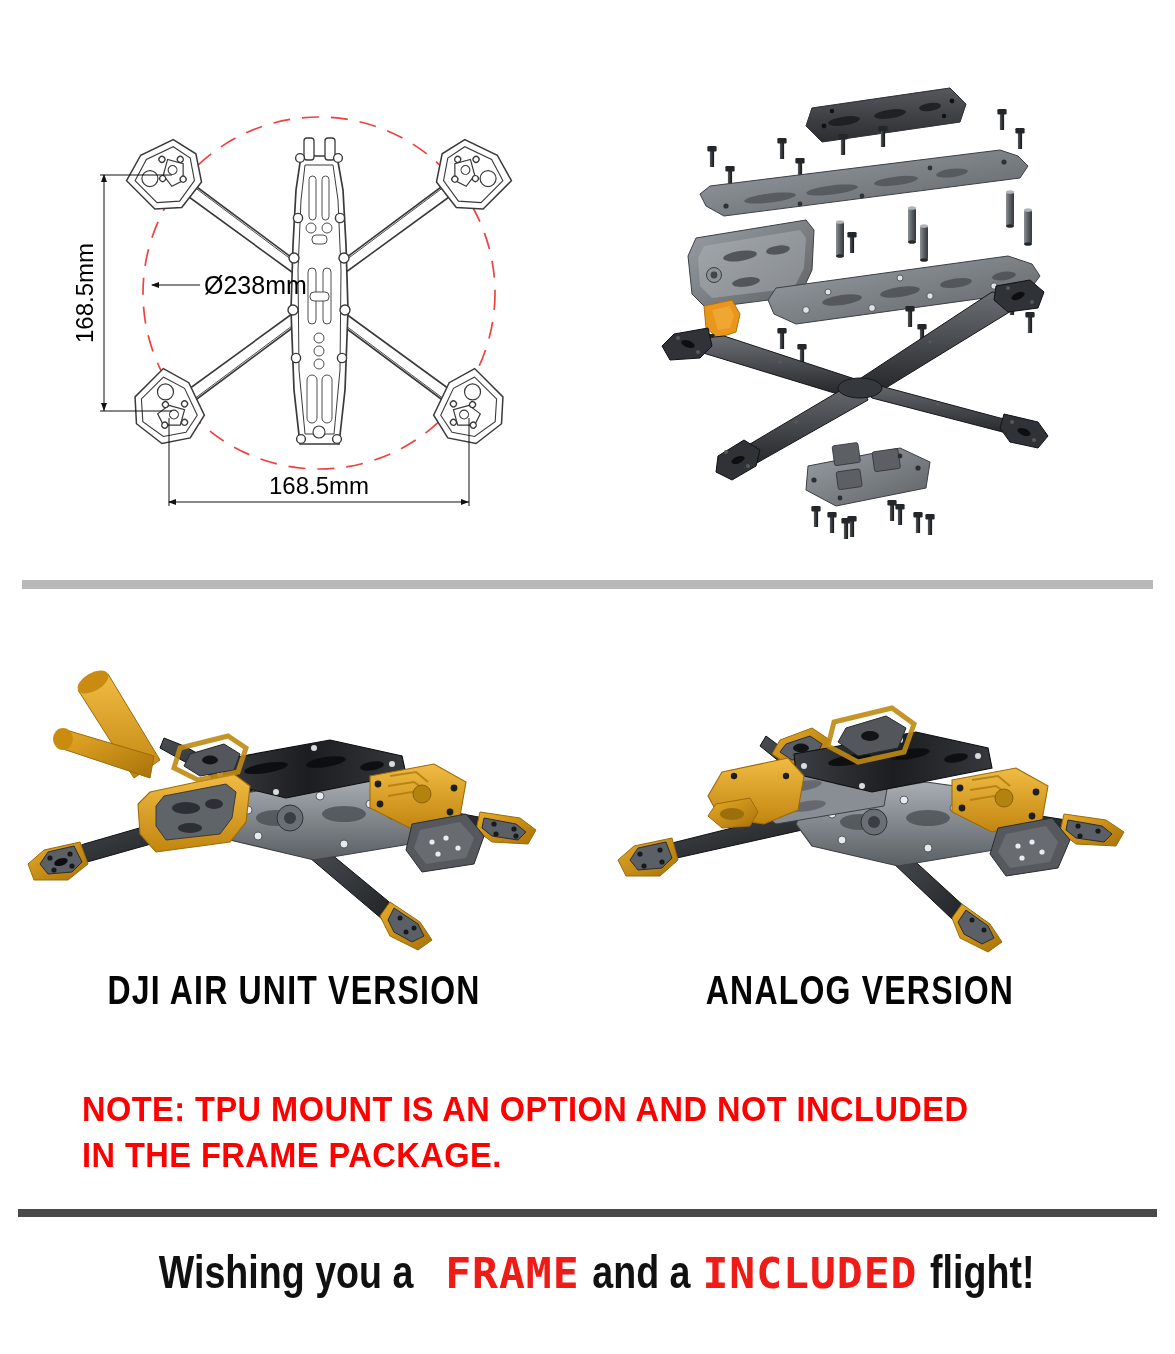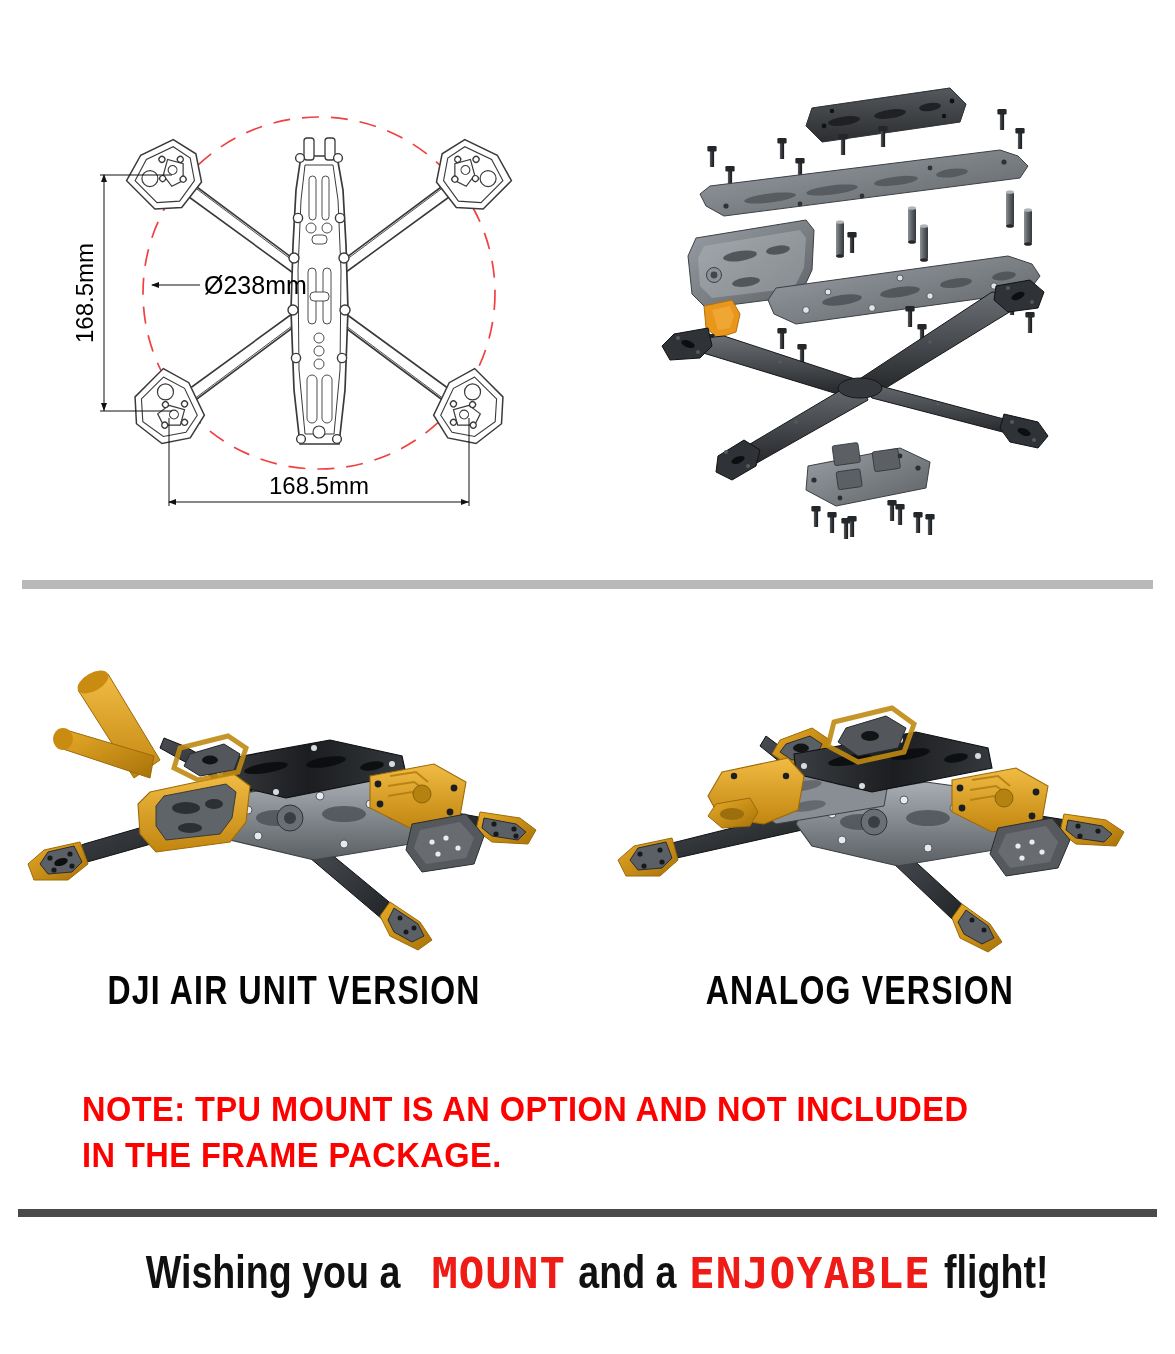--- a/index.html
+++ b/index.html
@@ -621,20 +621,20 @@
           <path d="M254,126 L312,112 L334,128 L324,156 L278,166 L248,150 Z" fill="none" stroke="#c08a12" stroke-width="5" opacity=".9"></path>
         </svg>
       </div>
       <div class="version-caption">ANALOG VERSION</div>
     </div>
   </div>
 
   <div id="footer-tagline">
     <div class="tag-wrap">
       <span class="tag-plain">Wishing you a</span>
-      <span class="tag-red">MOUNT</span>
+      <span class="tag-red">FRAME</span>
       <span class="tag-plain">and a</span>
-      <span class="tag-red">ENJOYABLE</span>
+      <span class="tag-red">INCLUDED</span>
       <span class="tag-plain">flight!</span>
     </div>
   </div>
 
 </div>
 
 </body></html>

